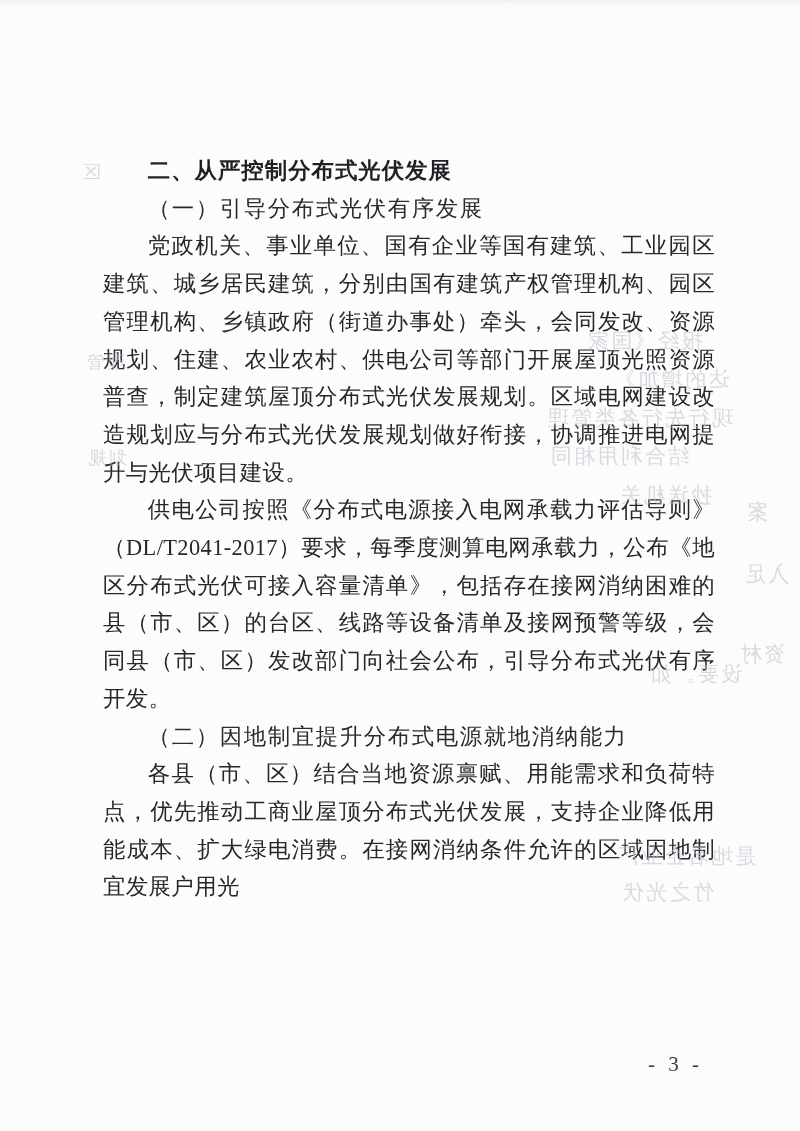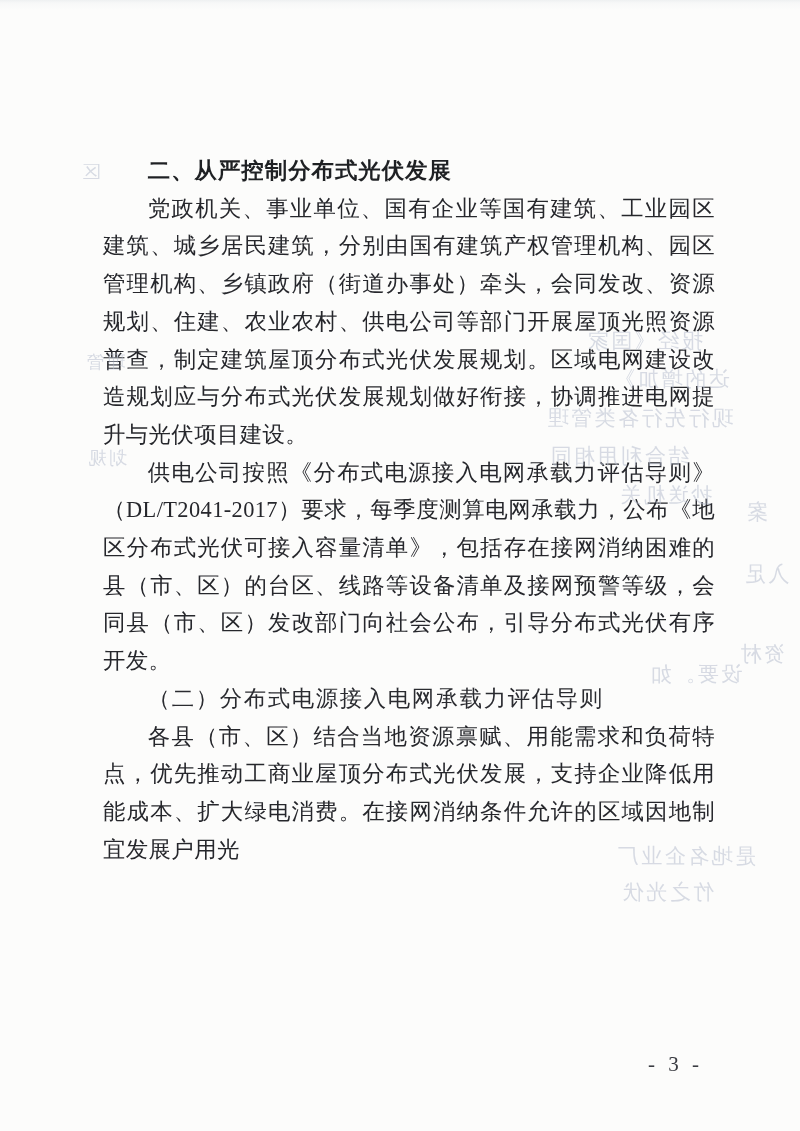--- a/index.html
+++ b/index.html
@@ -62,23 +62,24 @@
   .g12{left:84px;top:350px;font-size:18px;}
   .g13{left:86px;top:446px;font-size:18px;}
 </style>
 </head>
 <body>
 
 <div class="page">
 
   <div class="content">
     <p class="h1">二、从严控制分布式光伏发展</p>
+    <p class="h2">（一）引导分布式光伏有序发展</p>
     <p class="body">党政机关、事业单位、国有企业等国有建筑、工业园区建筑、城乡居民建筑，分别由国有建筑产权管理机构、园区管理机构、乡镇政府（街道办事处）牵头，会同发改、资源规划、住建、农业农村、供电公司等部门开展屋顶光照资源普查，制定建筑屋顶分布式光伏发展规划。区域电网建设改造规划应与分布式光伏发展规划做好衔接，协调推进电网提升与光伏项目建设。</p>
     <p class="body">供电公司按照《分布式电源接入电网承载力评估导则》（DL/T2041-2017）要求，每季度测算电网承载力，公布《地区分布式光伏可接入容量清单》，包括存在接网消纳困难的县（市、区）的台区、线路等设备清单及接网预警等级，会同县（市、区）发改部门向社会公布，引导分布式光伏有序开发。</p>
-    <p class="h2">（二）分布式电源接入电网承载力评估导则</p>
+    <p class="h2">（二）因地制宜提升分布式电源就地消纳能力</p>
     <p class="body">各县（市、区）结合当地资源禀赋、用能需求和负荷特点，优先推动工商业屋顶分布式光伏发展，支持企业降低用能成本、扩大绿电消费。在接网消纳条件允许的区域因地制宜发展户用光</p>
   </div>
 
   <span class="ghost g0">报经《国家</span>
   <span class="ghost g1">达的增加》</span>
   <span class="ghost g2">现行先行各类管理</span>
   <span class="ghost g3">结合利用相同</span>
   <span class="ghost g4">抄送机关</span>
   <span class="ghost g5">案</span>
   <span class="ghost g6">入足</span>

